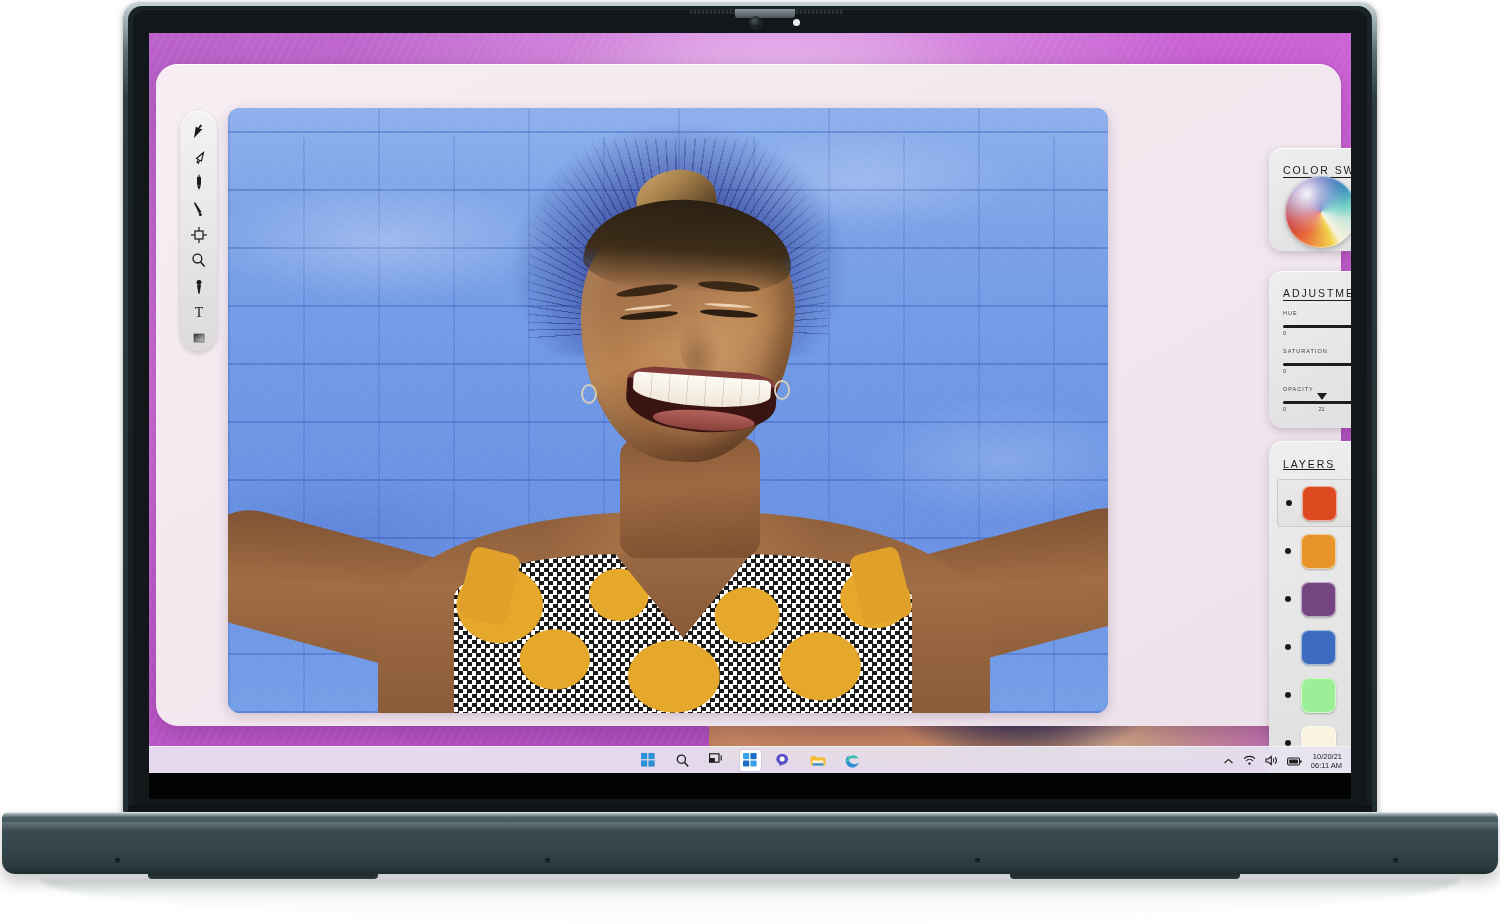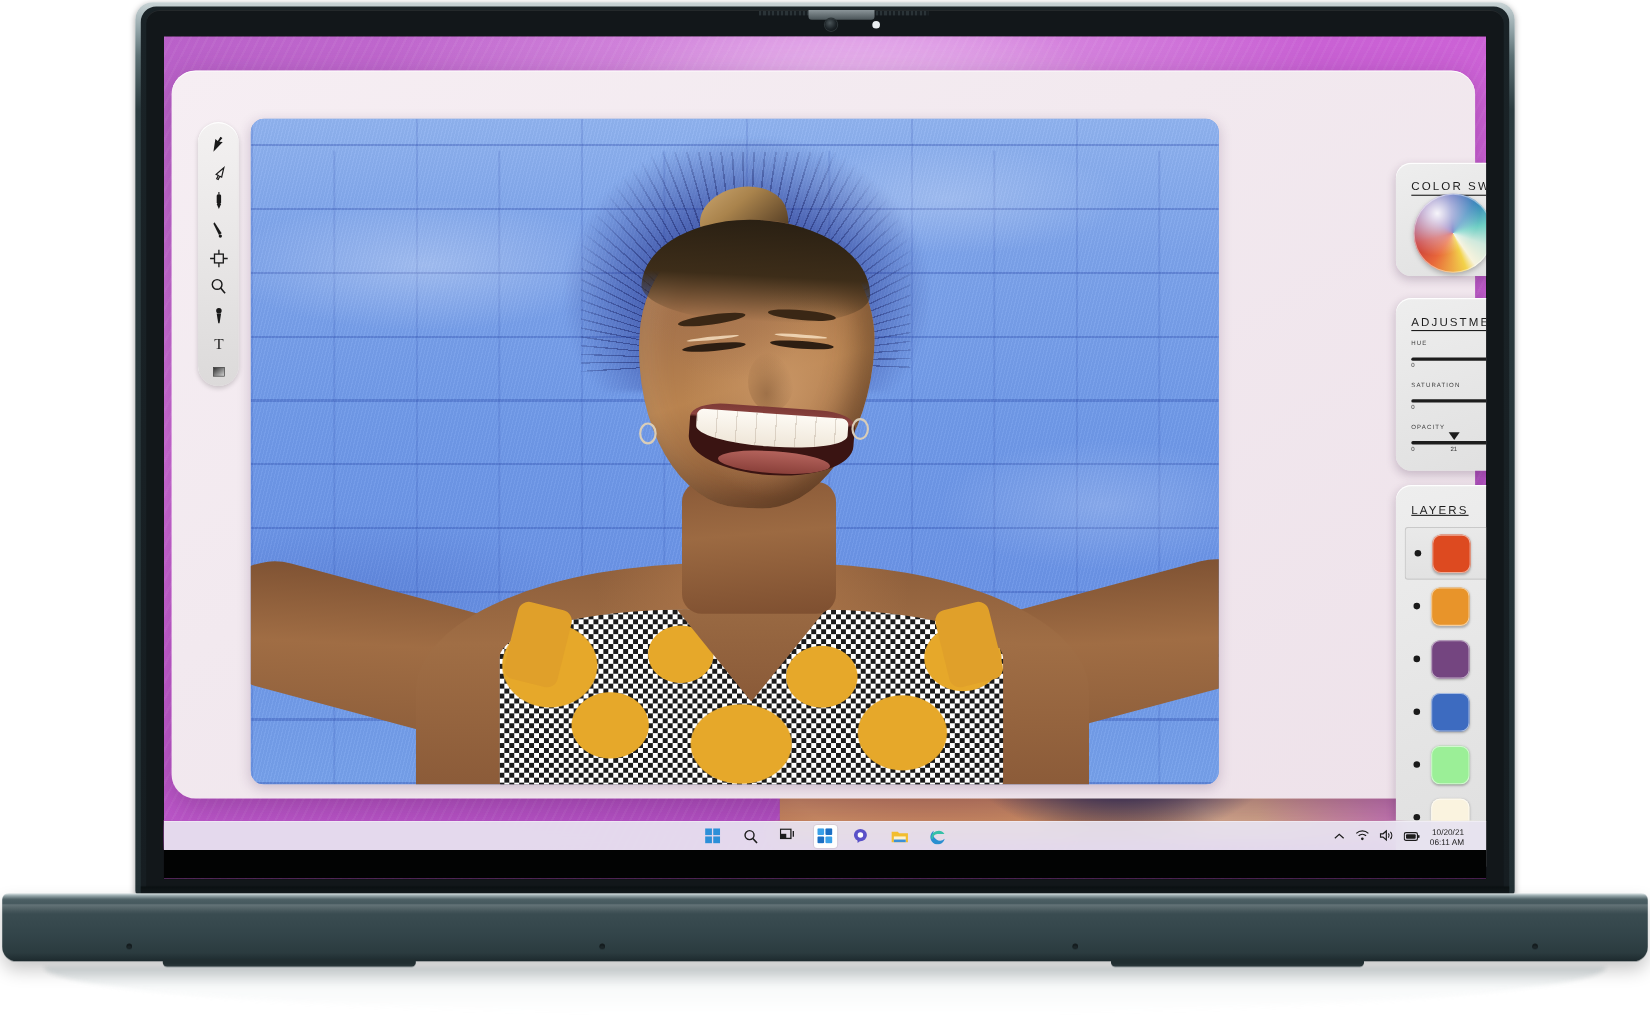--- a/index.html
+++ b/index.html
@@ -90,21 +90,21 @@
     position:absolute; left:0; bottom:26px; width:100%; height:27px;
     background:rgba(231,227,240,.93);
     border-top:1px solid rgba(255,255,255,.5);
     display:flex; align-items:center; justify-content:center;
     backdrop-filter:blur(8px);
   }
   .tb-icons{ display:flex; align-items:center; gap:13px; }
   .tb-btn{ width:21px; height:21px; display:flex; align-items:center; justify-content:center; border-radius:3px; }
   .tb-btn.active{ background:#fff; box-shadow:0 0 0 1px rgba(0,0,0,.06); }
   .tray{
-    position:absolute; right:20px; top:0; height:27px; display:flex; align-items:center; gap:9px;
+    position:absolute; right:9px; top:0; height:27px; display:flex; align-items:center; gap:9px;
   }
   .tray-clock{ font-size:7.5px; line-height:9px; color:#1b1b1b; text-align:right; font-family:"Liberation Sans",sans-serif; }
   .screen-bottom-black{
     position:absolute; left:0; bottom:0; width:100%; height:26px; background:#020303;
   }
 
   
   .app-win{
     position:absolute; left:7px; top:31px; width:1185px; height:662px;
     background:linear-gradient(150deg,#f6eef3 0%,#f2e9ef 40%,#eee2ea 100%);

